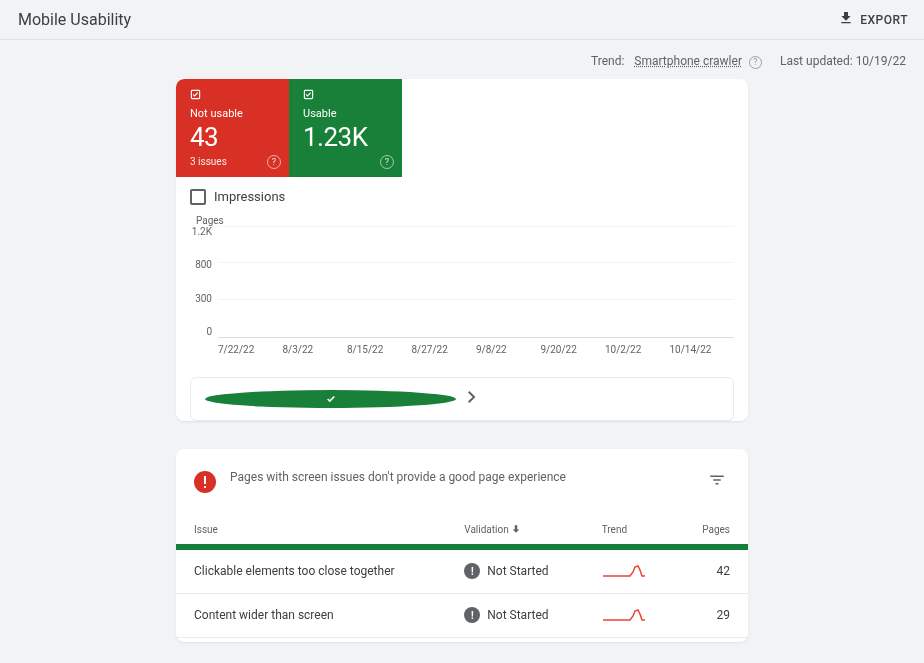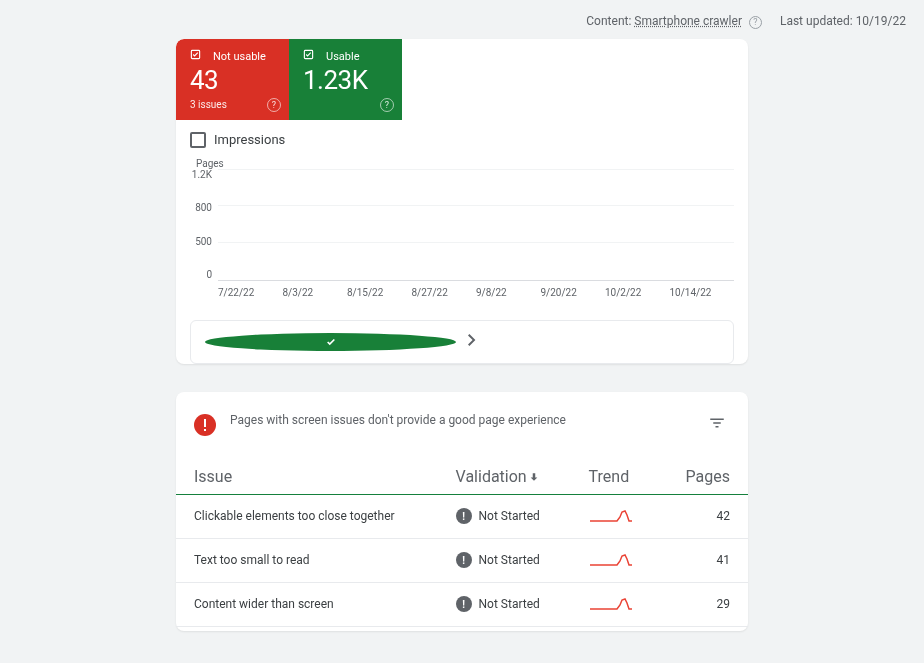--- a/index.html
+++ b/index.html
@@ -5,30 +5,30 @@
   * { box-sizing: border-box; margin: 0; padding: 0; }
   body { font-family: 'Google Sans', Roboto, Arial, sans-serif; background: #f1f3f4; color: #202124; font-size: 13px; }
   .page { width: 924px; margin: 0 auto; }
 
   .topbar { display: flex; align-items: center; justify-content: space-between; padding: 10px 16px 10px 18px; border-bottom: 1px solid #e0e0e0; background: #f1f3f4; }
   .topbar h1 { font-size: 16px; font-weight: 400; color: #3c4043; }
   .export-btn { display: flex; align-items: center; gap: 6px; color: #3c4043; font-size: 12px; letter-spacing: 0.5px; text-transform: uppercase; cursor: pointer; font-weight: 500; }
   .export-btn svg { width: 16px; height: 16px; }
 
   .meta { display: flex; justify-content: flex-end; gap: 18px; padding: 14px 18px 10px; font-size: 12px; color: #5f6368; }
-  .meta a { color: #5f6368; text-decoration: underline dotted; }
+  .meta a { color: #5f6368; text-decoration: underline dotted; margin-left: 7px; }
   .meta .q { display:inline-flex; align-items:center; justify-content:center; width:13px; height:13px; border:1px solid #9aa0a6; border-radius:50%; font-size:9px; color:#9aa0a6; margin-left:4px; }
 
   .card { background: #fff; border-radius: 8px; margin: 0 auto 28px; width: 572px; box-shadow: 0 1px 2px rgba(0,0,0,0.08); }
 
   .kpi-row { display: flex; border-top-left-radius: 8px; overflow: hidden; }
   .kpi { width: 113px; padding: 10px 12px 10px 14px; color: #fff; position: relative; }
   .kpi.red { background: #d93025; border-top-left-radius: 8px; }
   .kpi.green { background: #188038; }
-  .kpi-label { font-size: 11px; display:flex; align-items:flex-end; gap:12px; }
+  .kpi-label { font-size: 11px; display:flex; align-items:flex-start; gap:4px;flex-direction:column; }
   .kpi-label svg { width:11px; height:11px; }
   .kpi-value { font-size: 26px; font-weight: 400; margin-top: 2px; letter-spacing: -0.5px; }
   .kpi-sub { font-size: 10px; opacity: 0.9; margin-top: 4px; }
   .kpi .q2 { position:absolute; right:8px; bottom:8px; width:14px; height:14px; border:1px solid rgba(255,255,255,0.6); border-radius:50%; font-size:9px; color:rgba(255,255,255,0.85); display:flex; align-items:center; justify-content:center; }
 
   .impressions { display:flex; align-items:center; gap:8px; padding: 12px 14px 6px; }
   .chk { width:16px; height:16px; border:2px solid #5f6368; border-radius:2px; }
   .impressions span { font-size:13px; color:#3c4043; }
 
   .chart-wrap { padding: 4px 14px 12px; }
@@ -52,39 +52,50 @@
 
   .card.pad { padding-bottom: 4px; }
   .issues-head { display:flex; align-items:flex-start; gap:14px; padding:18px 18px 8px; }
   .warn-ic { width:22px; height:22px; background:#d93025; border-radius:50%; display:flex; align-items:center; justify-content:center; color:#fff; flex-shrink:0; margin-top:4px; }
   .issues-title h2 { font-size:16px; font-weight:400; color:#202124; }
   .issues-title p { font-size:12px; color:#5f6368; margin-top:3px; }
   .filter-ic { margin-left:auto; color:#5f6368; cursor:pointer; padding:4px; }
   .filter-ic svg { width:18px; height:18px; }
 
   .tbl { width:100%; border-collapse:collapse; margin-top:10px; }
-  .tbl th { text-align:left; font-weight:400; font-size:16px; color:#5f6368; padding:10px 18px 8px; border-bottom:1px solid #15803d; }
+  .tbl th { text-align:left; font-weight:400; font-size:10px; color:#5f6368; padding:10px 18px 8px; border-bottom:6px solid #15803d; }
   .tbl th.val, .tbl th.trend, .tbl th.pages { text-align:left; }
   .tbl th.pages { text-align:right; }
   .tbl th .sort { display:inline-flex; align-items:center; gap:2px; }
   .tbl td { padding:12px 18px; border-bottom:1px solid #e8eaed; font-size:12px; color:#3c4043; vertical-align:middle; }
   .tbl td.pages { text-align:right; }
   .status { display:flex; align-items:center; gap:7px; font-size:12px; color:#3c4043; }
   .status .dot { width:16px; height:16px; background:#5f6368; border-radius:50%; display:flex; align-items:center; justify-content:center; color:#fff; font-size:10px; font-weight:bold; }
   .trend-spark { width:44px; height:16px; }
   .trend-spark path { stroke:#ea4335; stroke-width:1.5; fill:none; }
 </style>
 </head>
 <body>
 <div class="page">
 
+<div class="topbar">
+  <h1>Mobile Usability</h1>
+  <div class="export-btn">
+    <span>
+      <svg viewBox="0 0 24 24" fill="#3c4043">
+            <path d="M5 20h14v-2H5v2zM19 9h-4V3H9v6H5l7 7 7-7z"></path>
+          </svg>
+    </span>
+    <span>EXPORT</span>
+  </div>
+</div>
 
 <div class="meta">
   <span>
-    <span>Content:</span>
+    <span>Trend:</span>
     <a href="#">Smartphone crawler</a>
     <span class="q">?</span>
   </span>
   <span>
     <span>Last updated:</span>
     <span>10/19/22</span>
   </span>
 </div>
 
 <div class="card">
@@ -123,21 +134,21 @@
     <span class="chk"></span>
     <span>Impressions</span>
   </div>
 
   <div class="chart-wrap">
     <div class="y-top-label">Pages</div>
     <div class="chart-area">
       <div class="yaxis">
         <span>1.2K</span>
         <span>800</span>
-        <span>500</span>
+        <span>300</span>
         <span>0</span>
       </div>
       <div class="plot">
         <div class="grid" style="top:0"></div>
         <div class="grid" style="top:33.3%"></div>
         <div class="grid" style="top:66.6%"></div>
         <div class="bars" id="bars">
               <div class="bar">
                 <div class="g" style="height: 81.6667%;"></div>
                 <div class="r" style="height: 0.166667%;"></div>
@@ -563,33 +574,20 @@
                 <span class="dot">!</span>
                 <span>Not Started</span>
               </span>
             </td>
             <td><svg class="trend-spark" viewBox="0 0 44 16">
                 <path d="M1 14 L28 14 L31 10 L33 5 L36 4 L38 8 L40 14 L43 14"></path>
               </svg></td>
             <td class="pages">42</td>
           </tr>
           <tr>
-            <td>Text too small to read</td>
-            <td>
-              <span class="status">
-                <span class="dot">!</span>
-                <span>Not Started</span>
-              </span>
-            </td>
-            <td><svg class="trend-spark" viewBox="0 0 44 16">
-                <path d="M1 14 L28 14 L31 10 L33 5 L36 4 L38 8 L40 14 L43 14"></path>
-              </svg></td>
-            <td class="pages">41</td>
-          </tr>
-          <tr>
             <td>Content wider than screen</td>
             <td>
               <span class="status">
                 <span class="dot">!</span>
                 <span>Not Started</span>
               </span>
             </td>
             <td><svg class="trend-spark" viewBox="0 0 44 16">
                 <path d="M1 14 L28 14 L31 10 L33 5 L36 4 L38 8 L40 14 L43 14"></path>
               </svg></td>

